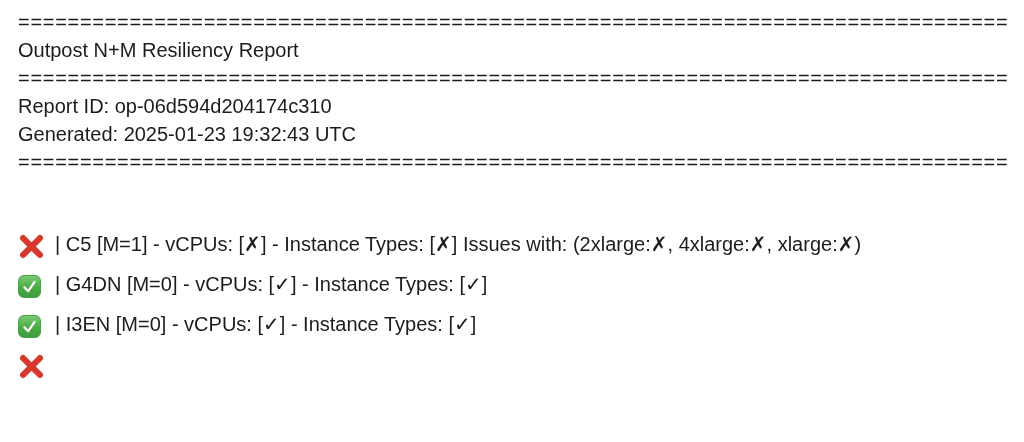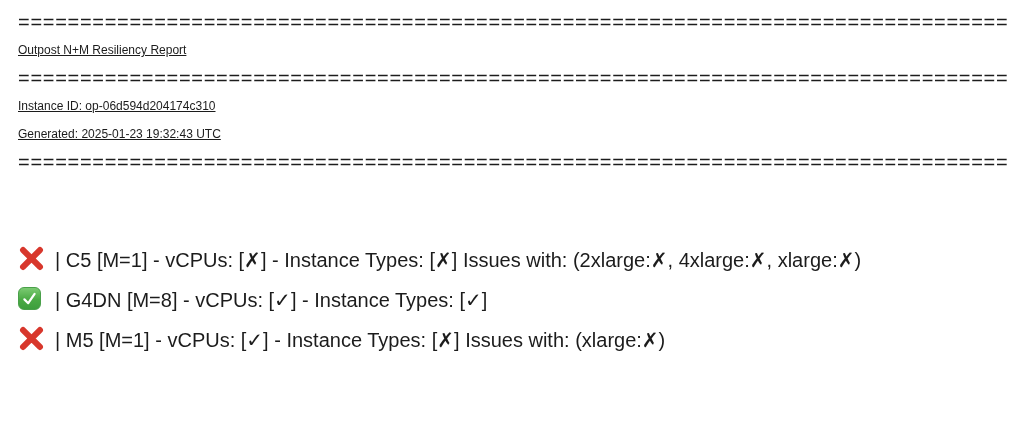--- a/index.html
+++ b/index.html
@@ -21,31 +21,30 @@
   .sep {
     font-size: 20px;
     line-height: 28px;
     letter-spacing: 0.7px;
     white-space: nowrap;
     overflow: hidden;
     width: 992px;
     color: #1c1c1c;
   }
   .hline {
-    font-size: 12px;
+    font-size: 20px;
     line-height: 28px;
     white-space: nowrap;
-    text-decoration: underline;
   }
   .spacer {
     height: 56px;
   }
   .row {
     display: flex;
-    align-items: flex-end;
+    align-items: flex-start;
     height: 40px;
     font-size: 20px;
     white-space: nowrap;
   }
   .icon-wrap {
     width: 30px;
     height: 28px;
     display: inline-flex;
     align-items: center;
     justify-content: flex-start;
@@ -71,21 +70,21 @@
 <body>
 
 <div class="page">
 
   <div class="sep">================================================================================</div>
 
   <div class="hline">Outpost N+M Resiliency Report</div>
 
   <div class="sep">================================================================================</div>
 
-  <div class="hline">Instance ID: op-06d594d204174c310</div>
+  <div class="hline">Report ID: op-06d594d204174c310</div>
   <div class="hline">Generated: 2025-01-23 19:32:43 UTC</div>
 
   <div class="sep">================================================================================</div>
 
   <div class="spacer"></div>
 
   <div class="row">
     <span class="icon-wrap">
       <svg width="27" height="27" viewBox="0 0 24 24" aria-hidden="true">
         <path d="M4.5 4.5 L19.5 19.5 M19.5 4.5 L4.5 19.5" stroke="#d8372c" stroke-width="5.4" stroke-linecap="round" fill="none"></path>
@@ -95,27 +94,36 @@
   </div>
 
   <div class="row">
     <span class="icon-wrap">
       <span class="check-box">
         <svg width="17" height="17" viewBox="0 0 20 20" aria-hidden="true">
           <polyline points="4,11 8.5,15.5 16,4.5" stroke="#ffffff" stroke-width="2.6" stroke-linecap="round" stroke-linejoin="round" fill="none"></polyline>
         </svg>
       </span>
     </span>
-    <span class="row-text">| G4DN [M=8] - vCPUs: [✓] - Instance Types: [✓]</span>
+    <span class="row-text">| G4DN [M=0] - vCPUs: [✓] - Instance Types: [✓]</span>
   </div>
 
+  <div class="row">
+    <span class="icon-wrap">
+      <span class="check-box">
+        <svg width="17" height="17" viewBox="0 0 20 20" aria-hidden="true">
+          <polyline points="4,11 8.5,15.5 16,4.5" stroke="#ffffff" stroke-width="2.6" stroke-linecap="round" stroke-linejoin="round" fill="none"></polyline>
+        </svg>
+      </span>
+    </span>
+    <span class="row-text">| I3EN [M=0] - vCPUs: [✓] - Instance Types: [✓]</span>
+  </div>
 
   <div class="row">
     <span class="icon-wrap">
       <svg width="27" height="27" viewBox="0 0 24 24" aria-hidden="true">
         <path d="M4.5 4.5 L19.5 19.5 M19.5 4.5 L4.5 19.5" stroke="#d8372c" stroke-width="5.4" stroke-linecap="round" fill="none"></path>
       </svg>
     </span>
-    <span class="row-text">| M5 [M=1] - vCPUs: [✓] - Instance Types: [✗] Issues with: (xlarge:✗)</span>
   </div>
 
 
 </div>
 
 </body></html>

